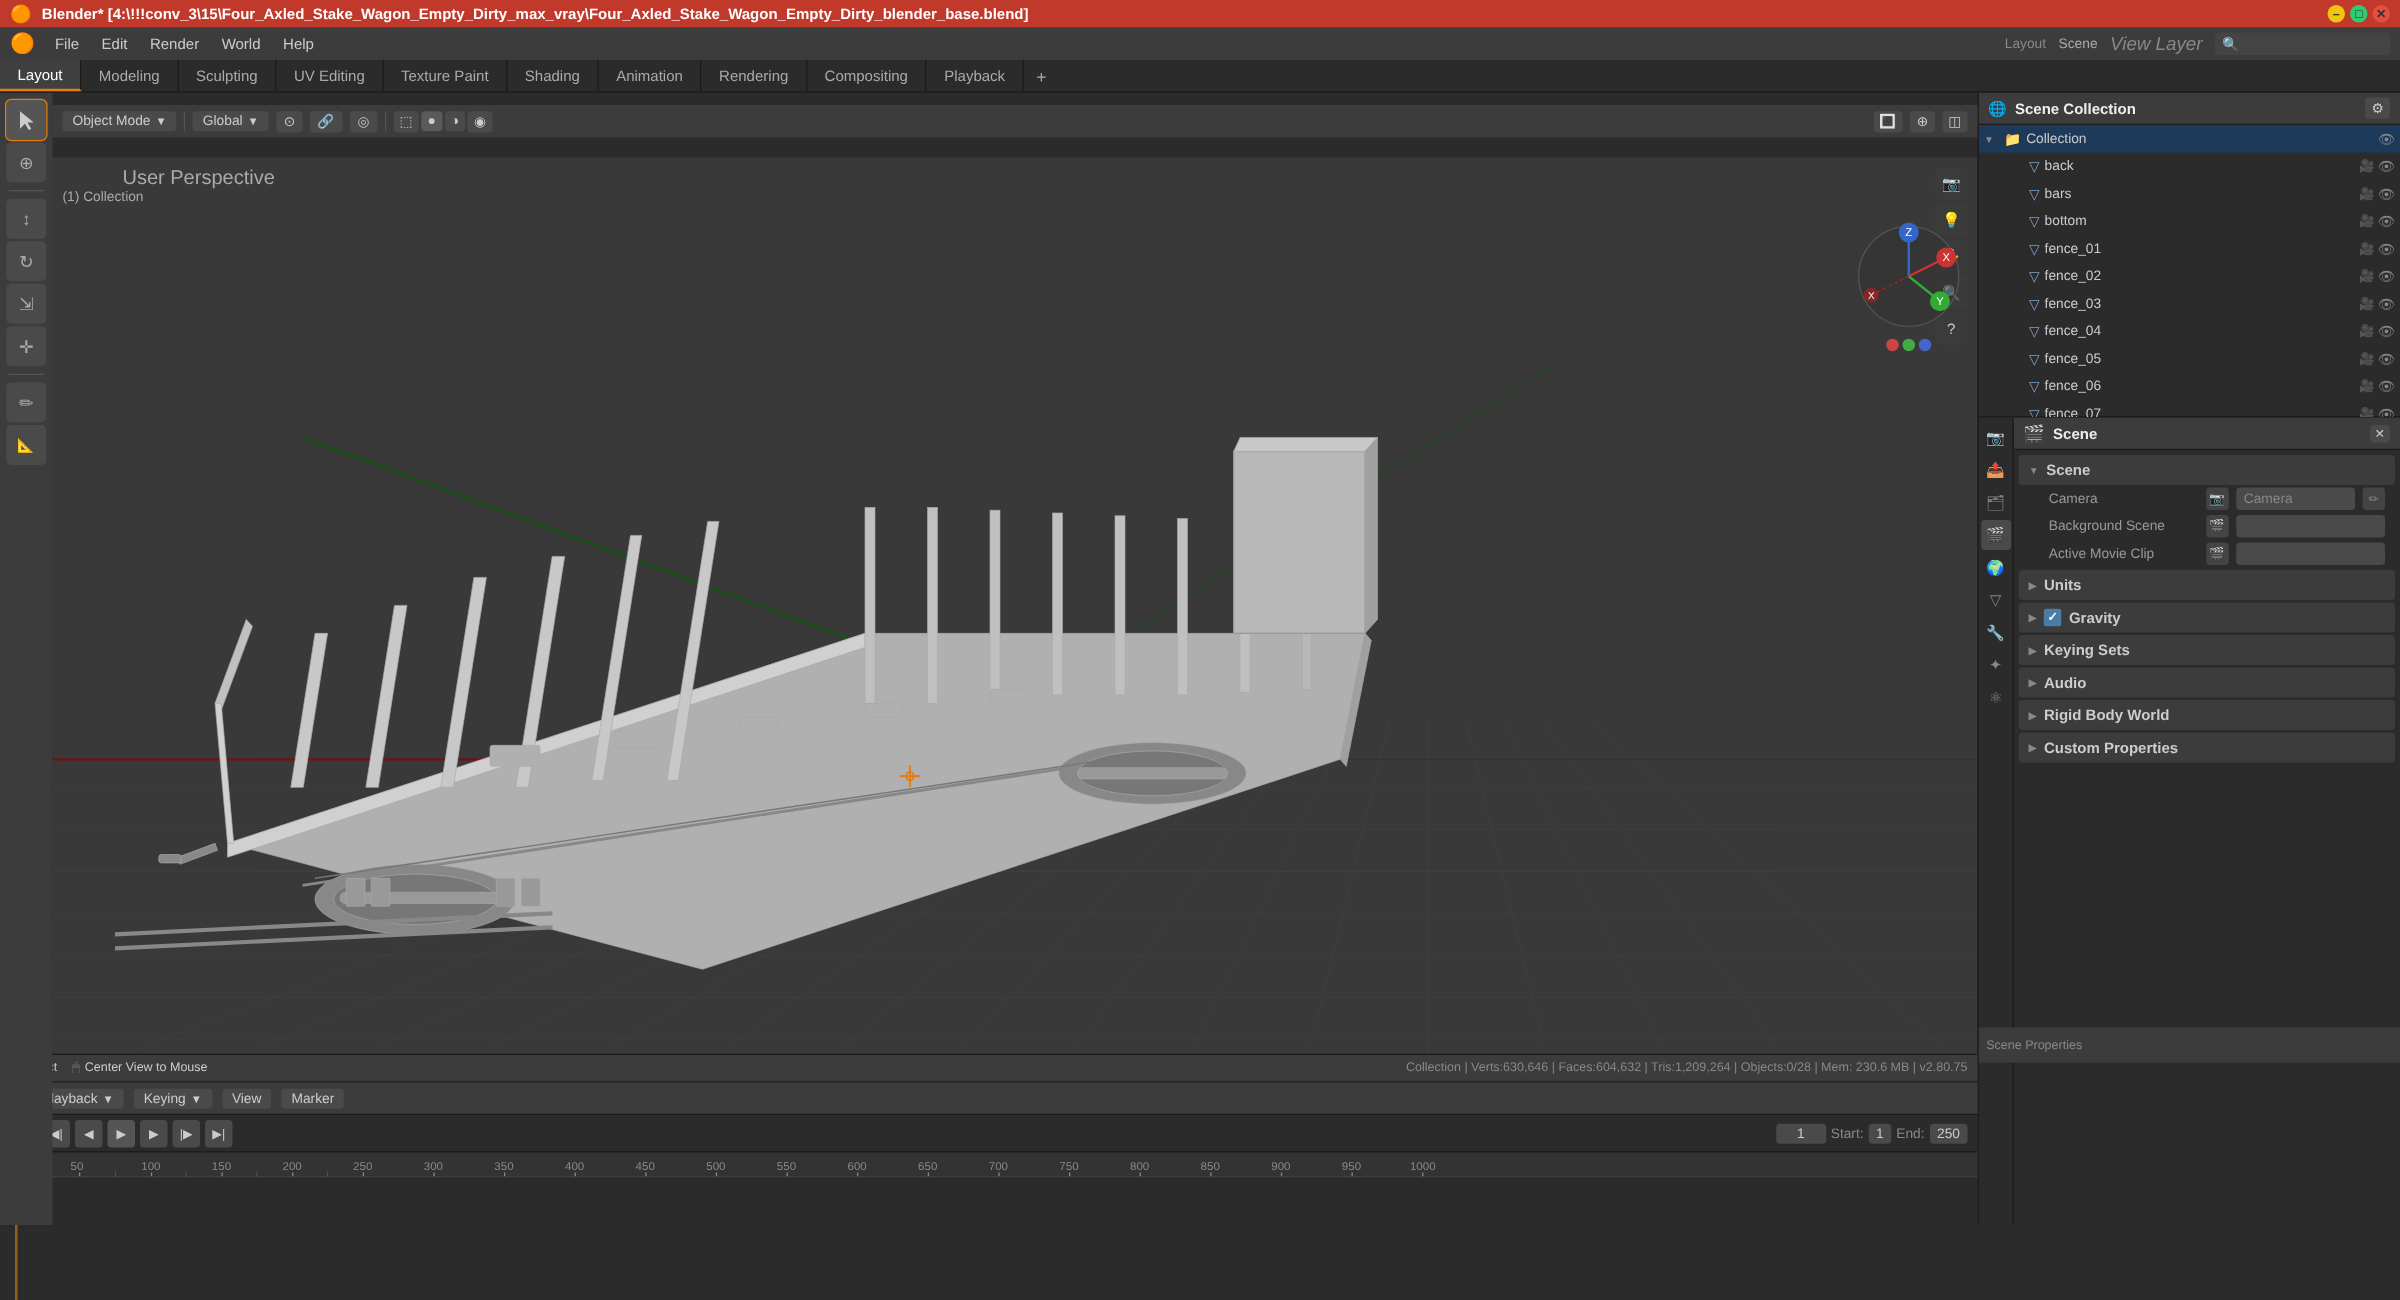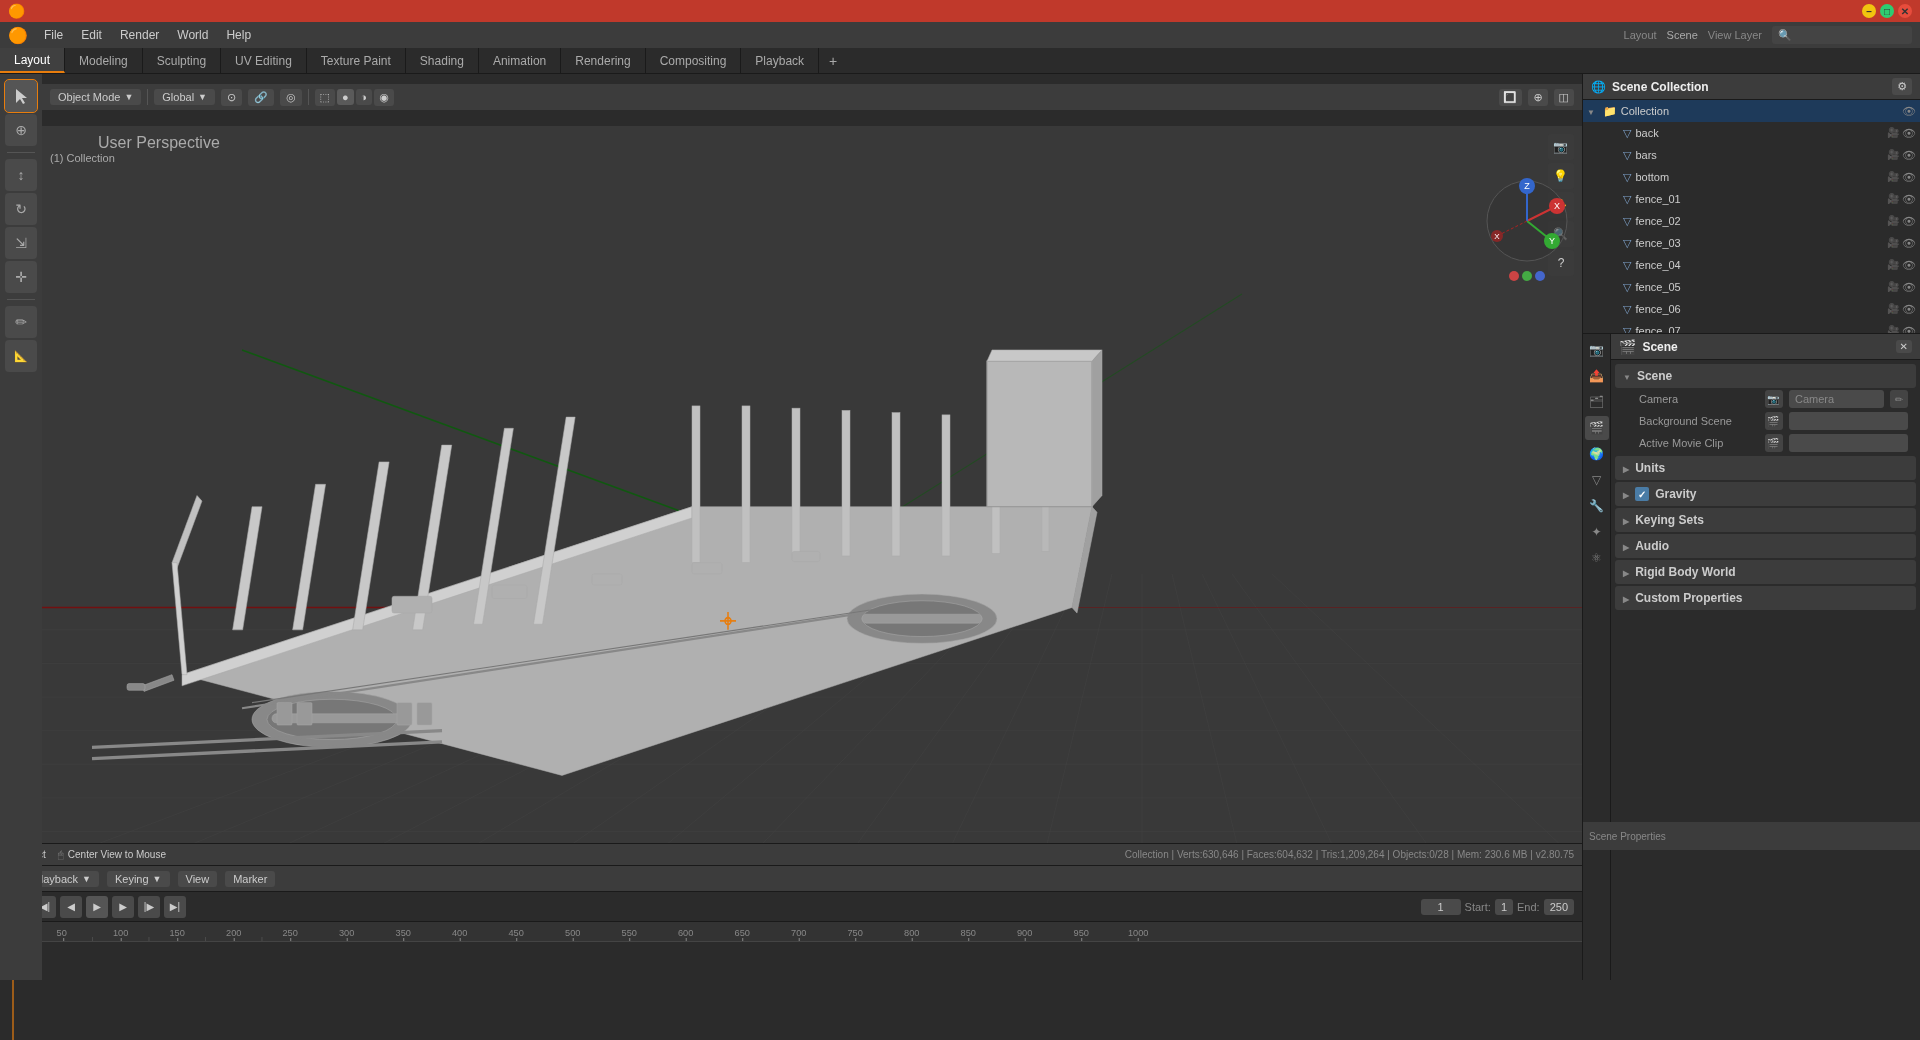--- a/index.html
+++ b/index.html
@@ -471,39 +471,40 @@
       cursor: pointer;
     }
 
   </style>
 </head>
 <body>
 
 <div id="title-bar">
   <div id="title-bar-left">
     <span style="font-size:14px;">🟠</span>
+    <span>Blender* [4:\!!!conv_3\15\Four_Axled_Stake_Wagon_Empty_Dirty_max_vray\Four_Axled_Stake_Wagon_Empty_Dirty_blender_base.blend]</span>
   </div>
   <div id="title-bar-controls">
     <div class="title-btn minimize">–</div>
     <div class="title-btn maximize">□</div>
     <div class="title-btn close">✕</div>
   </div>
 </div>
 
 <div id="menu-bar">
   <span style="font-size:16px;margin-right:6px;">🟠</span>
   <span class="menu-item">File</span>
   <span class="menu-item">Edit</span>
   <span class="menu-item">Render</span>
   <span class="menu-item">World</span>
   <span class="menu-item">Help</span>
   <div style="flex:1;"></div>
   <span style="font-size:11px;color:#888;margin-right:8px;">Layout</span>
   <span style="font-size:11px;color:#aaa;margin-right:8px;">Scene</span>
-  <span style="font-size:11px;color:#888;margin-right:8px;">View Layer</span>
+  <span style="font-size:15px;color:#888;margin-right:8px;font-style:italic;">View Layer</span>
   <div style="width:140px;height:18px;background:#444;border-radius:3px;display:flex;align-items:center;padding:0 6px;">
     <span style="color:#888;font-size:11px;">🔍</span>
   </div>
 </div>
 
 <div id="workspace-tabs">
   <div class="workspace-tab active">Layout</div>
   <div class="workspace-tab">Modeling</div>
   <div class="workspace-tab">Sculpting</div>
   <div class="workspace-tab">UV Editing</div>

